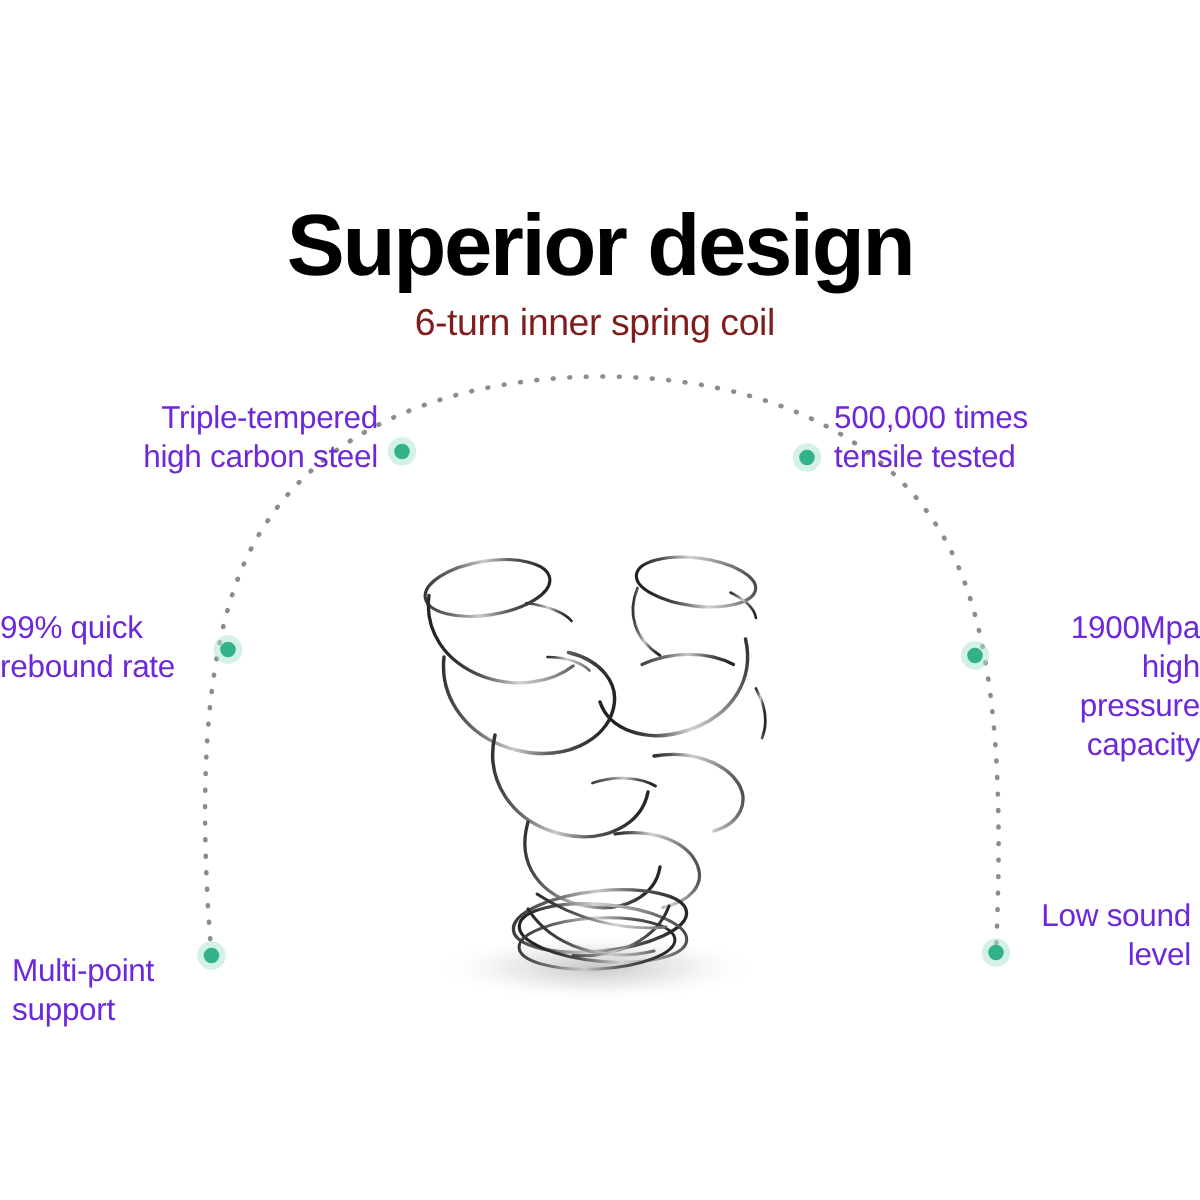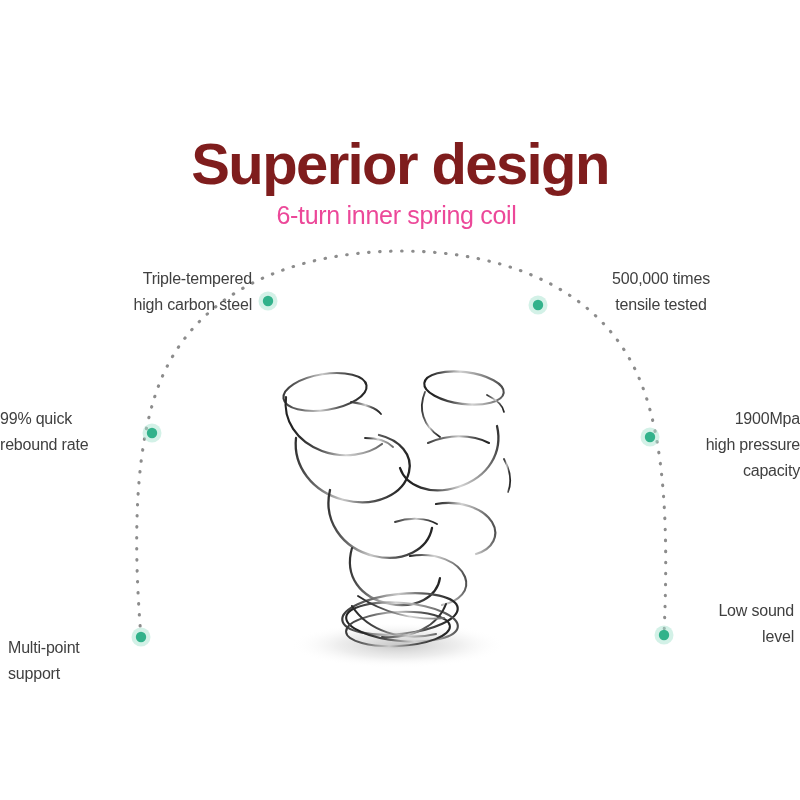--- a/index.html
+++ b/index.html
@@ -23,55 +23,55 @@
     left: 0;
     top: 134px;
     width: 800px;
     text-align: center;
   }
   .title {
     font-family: "Liberation Sans", sans-serif;
     font-size: 58px;
     font-weight: bold;
     letter-spacing: -1.6px;
-    color: #7f1d1d;
+    color: #000000;
     line-height: 1.04;
     margin: 0;
   }
   .subtitle {
     font-family: "Liberation Sans", sans-serif;
     font-size: 25px;
     font-weight: normal;
-    color: #ec4899;
+    color: #7f1d1d;
     letter-spacing: -0.3px;
     margin: 8px 7px 0 0;
     line-height: 1.1;
   }
 
   
   #arc-layer {
     position: absolute;
     left: 0;
     top: 0;
     width: 800px;
     height: 800px;
   }
 
   
   .label {
     position: absolute;
     font-family: "Liberation Sans", sans-serif;
-    font-size: 16px;
+    font-size: 21px;
     line-height: 26px;
-    color: #404040;
+    color: #6d28d9;
     letter-spacing: -0.2px;
     white-space: pre-line;
   }
   .label-tl { left: 52px;  top: 266px; width: 200px; text-align: right; }
-  .label-tr { left: 556px; top: 266px; width: 210px; text-align: center; }
+  .label-tr { left: 556px; top: 266px; width: 210px; text-align: left; }
   .label-ml { left: 0px;   top: 406px; width: 130px; text-align: left; }
   .label-mr { left: 676px; top: 406px; width: 124px; text-align: right; }
   .label-bl { left: 8px;   top: 598px; width: 112px; text-align: left; margin-top: 37px; }
   .label-br { left: 682px; top: 598px; width: 112px; text-align: right; }
 
   
   #spring-layer {
     position: absolute;
     left: 0;
     top: 0;

